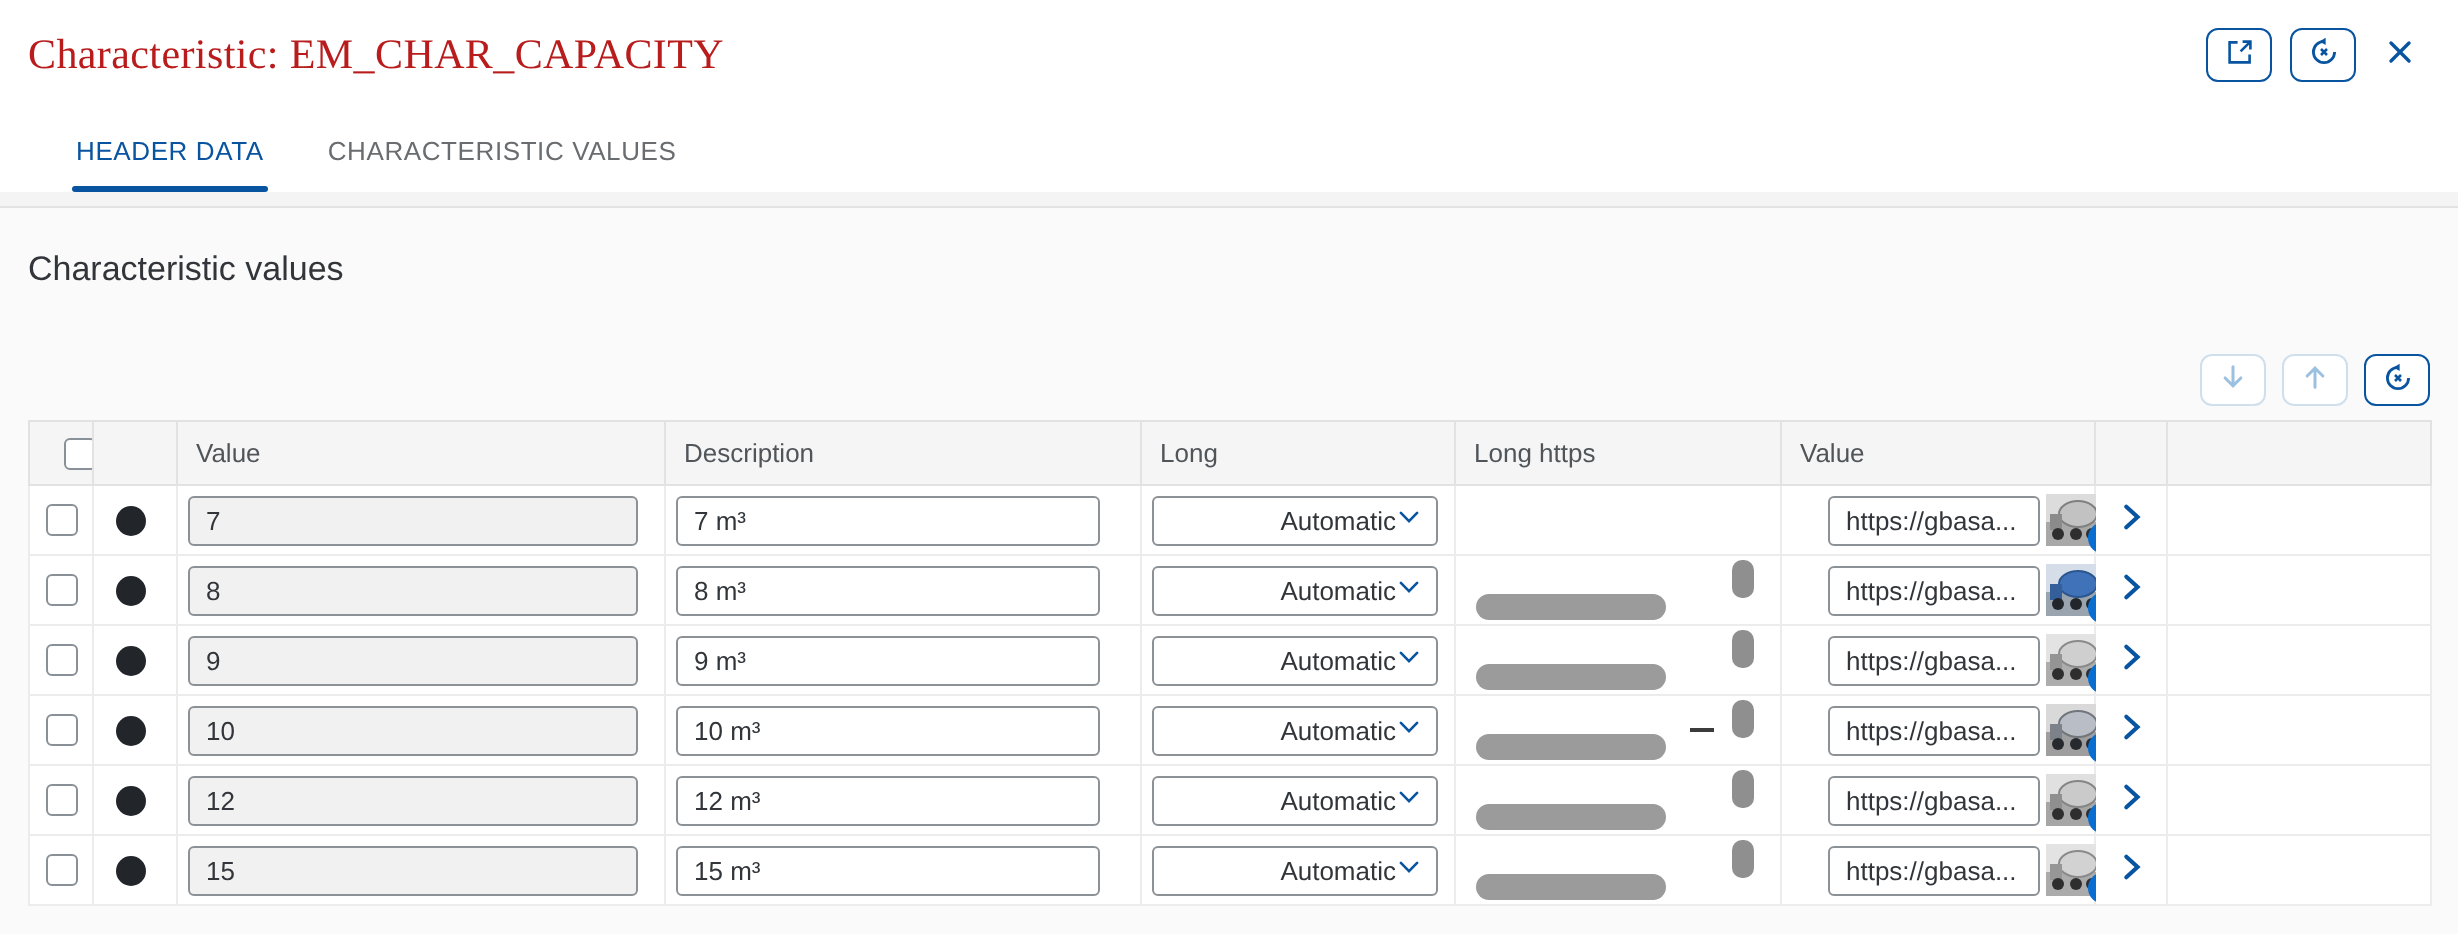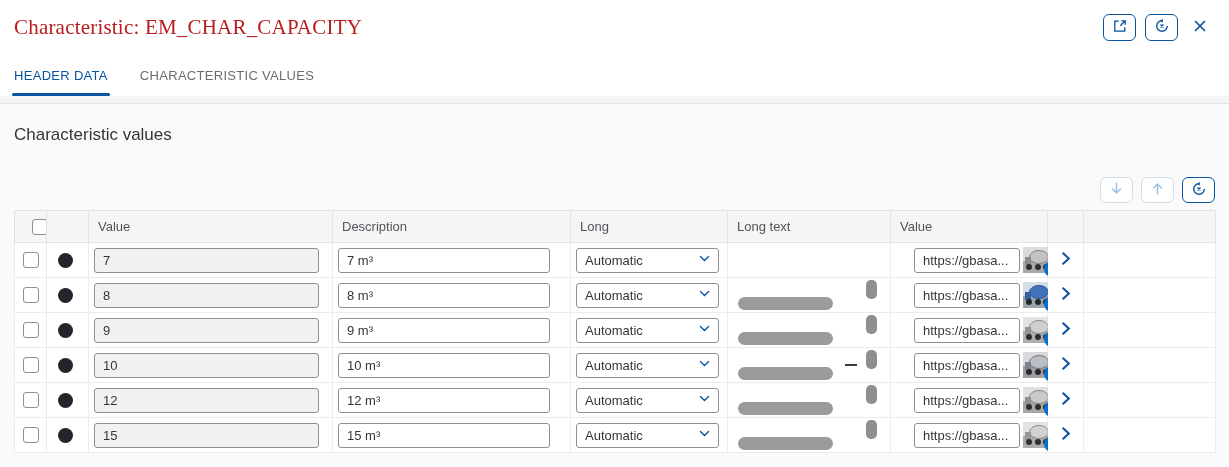--- a/index.html
+++ b/index.html
@@ -28,21 +28,21 @@
 
   
   .tabbar {
     height:41px; background:#fff; display:flex; align-items:center;
     padding-left:14px; gap:32px; position:relative;
   }
   .tab {
     position:relative; height:100%; display:flex; align-items:center;
     font-size:13px; letter-spacing:.3px; color:#6a6d70; cursor:pointer;
   }
-  .tab.active { color:#0854a0; }
+  .tab.active { color:#0854a0;margin-left:24px; }
   .tab.active::after {
     content:""; position:absolute; left:-2px; right:-2px; bottom:0;
     height:3px; background:#0854a0; border-radius:2px;
   }
   .band { height:8px; background:#f4f4f4; border-bottom:1px solid #e3e3e3; }
 
   
   .content { position:relative; height:363px; background:#fafafa; }
   .section-title {
     position:absolute; top:21px; left:14px;
@@ -86,21 +86,21 @@
     font-family:"Liberation Sans", sans-serif; font-size:13px; color:#32363a;
     padding:0 8px; margin-left:5px; display:block;
   }
   .inp.ro { background:#f1f1f1; }
   .inp.w-val { width:225px; }
   .inp.w-desc { width:212px; }
   .inp.w-url { width:106px; margin-left:23px; }
 
   .select {
     width:143px; height:25px; margin-left:5px; border:1px solid #8c9196; border-radius:3px;
-    background:#fff; display:flex; align-items:center; justify-content:space-between;
+    background:#fff; display:flex; align-items:center; justify-content:flex-end;
     padding:0 7px 0 8px; font-size:13px; color:#32363a; cursor:pointer;
   }
 
   .c-img .cellflex { display:flex; align-items:center; }
   .thumb { position:relative; width:30px; height:26px; margin-left:3px; cursor:pointer; display:block; }
   .thumb svg { display:block; }
   .zoom-badge {
     position:absolute; right:-7px; bottom:-4px; width:16px; height:16px;
     border-radius:50%; background:#0a6ed1; display:flex; align-items:center;
     justify-content:center; cursor:pointer;
@@ -201,21 +201,21 @@
       </colgroup>
       <thead>
         <tr>
           <th class="c-sel">
               <input type="checkbox" class="cb" style="">
             </th>
           <th class="c-dot"></th>
           <th>Value</th>
           <th>Description</th>
           <th>Long</th>
-          <th>Long text</th>
+          <th>Long https</th>
           <th>Value</th>
           <th class="c-nav"></th>
           <th class="c-fill"></th>
         </tr>
       </thead>
       <tbody>
 
         <tr>
           <td class="c-sel">
               <input type="checkbox" class="cb" style="">

